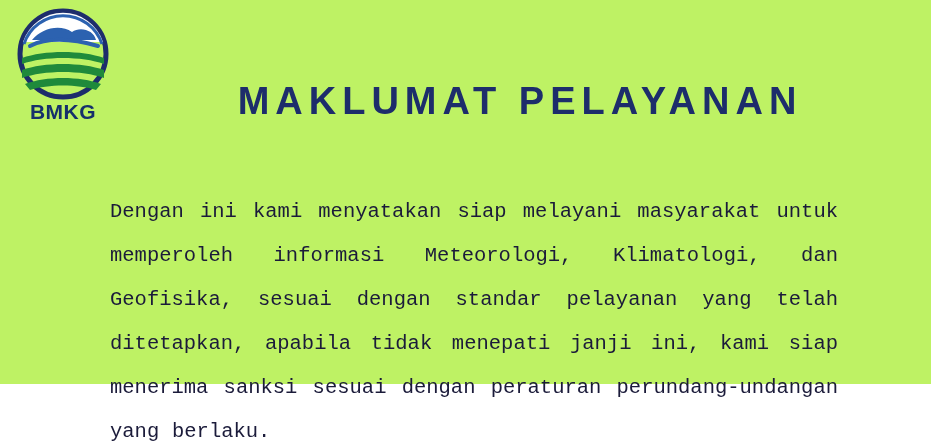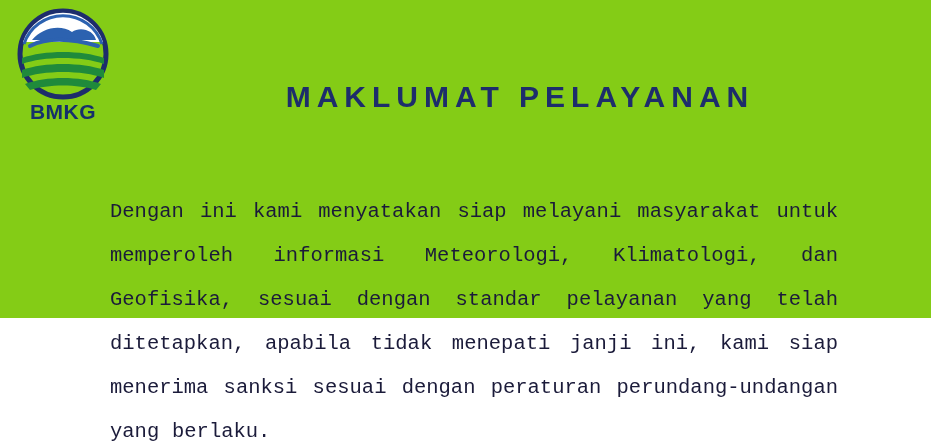--- a/index.html
+++ b/index.html
@@ -9,22 +9,22 @@
   body {
     width: 931px;
     height: 442px;
     background: #ffffff;
     font-family: "Liberation Sans", sans-serif;
     overflow: hidden;
   }
   .page {
     position: relative;
     width: 931px;
-    height: 318px;
-    background: #84cc16;
+    height: 384px;
+    background: #bef264;
   }
 
   
   .logo {
     position: absolute;
     left: 8px;
     top: 8px;
     width: 110px;
     height: 120px;
   }
@@ -48,21 +48,21 @@
 
   
   .title {
     position: absolute;
     left: 150px;
     top: 80px;
     width: 740px;
     text-align: center;
     font-family: "Liberation Sans", sans-serif;
     font-weight: bold;
-    font-size: 30px;
+    font-size: 38px;
     letter-spacing: 6px;
     color: #1d2d6b;
     white-space: nowrap;
   }
 
   
   .body-text {
     position: absolute;
     left: 110px;
     top: 190px;

